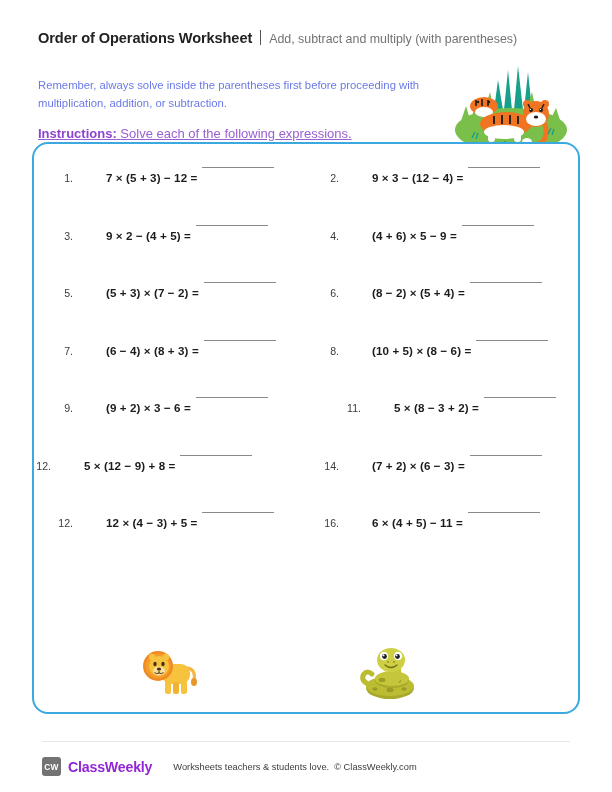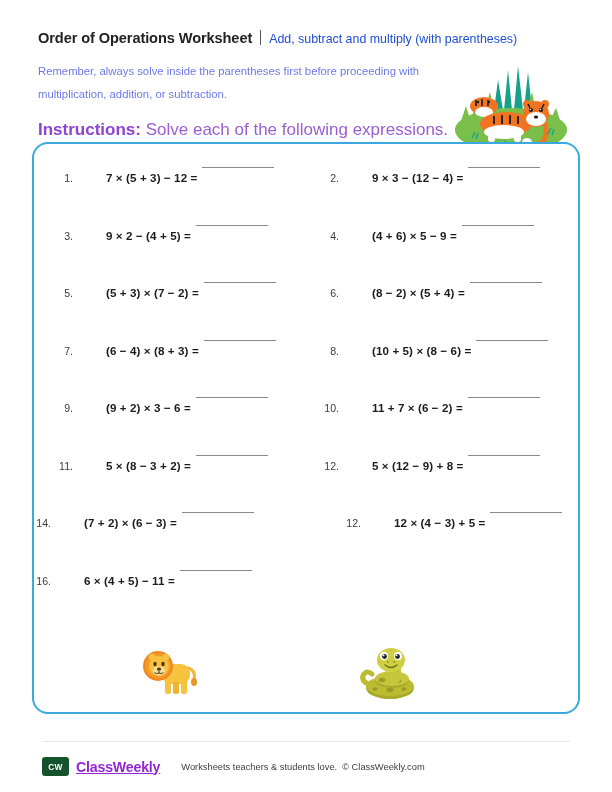--- a/index.html
+++ b/index.html
@@ -42,36 +42,37 @@
     display: inline-block;
     width: 1px;
     height: 15px;
     background: #555555;
     margin: 0 8px;
     position: relative;
     top: 2px;
   }
   .title-sub {
     font-weight: normal;
-    color: #1d4ed8;
+    color: #737373;
     font-size: 12.4px;
   }
 
   .remember {
-    margin-top: 14px;
+    margin-top: 30px;
     color: #6b7ae8;
     font-size: 11.3px;
-    line-height: 23px;
+    line-height: 18px;
     max-width: 400px;
   }
 
   .instructions {
     margin-top: 14px;
-    font-size: 17px;
+    font-size: 13px;
     color: #9a5fd0;
+    text-decoration: underline;
   }
   .instructions .lead {
     font-weight: bold;
     color: #8e44cf;
   }
 
   
   .tiger-art {
     position: absolute;
     left: 448px;
@@ -167,40 +168,39 @@
   .footer {
     position: absolute;
     left: 42px;
     top: 757px;
     width: 528px;
     display: flex;
     align-items: center;
   }
 
   .logo-badge {
-    width: 27px;
+    width: 19px;
     height: 19px;
     border-radius: 3px;
-    background: #14532d;
+    background: #737373;
     color: #ffffff;
     font-size: 8.4px;
     font-weight: bold;
     display: flex;
     align-items: center;
     justify-content: center;
     letter-spacing: 0.2px;
   }
 
   .brand {
     margin-left: 7px;
     font-size: 14.2px;
     font-weight: bold;
     color: #9225d6;
     letter-spacing: -0.2px;
-    text-decoration: underline;
   }
 
   .tagline {
     margin-left: 21px;
     font-size: 9.3px;
     color: #3d3d3d;
   }
   .copyright {
     margin-left: 5px;
     font-size: 9.3px;
@@ -347,25 +347,20 @@
         <span class="qnum">8.</span>
         <span class="expr">(10 + 5) × (8 − 6) =</span>
         <span class="blank"></span>
       </div>
 
       <div class="cell">
         <span class="qnum">9.</span>
         <span class="expr">(9 + 2) × 3 − 6 =</span>
         <span class="blank"></span>
       </div>
-      <div class="cell right">
-        <span class="qnum">10.</span>
-        <span class="expr">11 + 7 × (6 − 2) =</span>
-        <span class="blank"></span>
-      </div>
 
       <div class="cell">
         <span class="qnum">11.</span>
         <span class="expr">5 × (8 − 3 + 2) =</span>
         <span class="blank"></span>
       </div>
       <div class="cell right">
         <span class="qnum">12.</span>
         <span class="expr">5 × (12 − 9) + 8 =</span>
         <span class="blank"></span>

